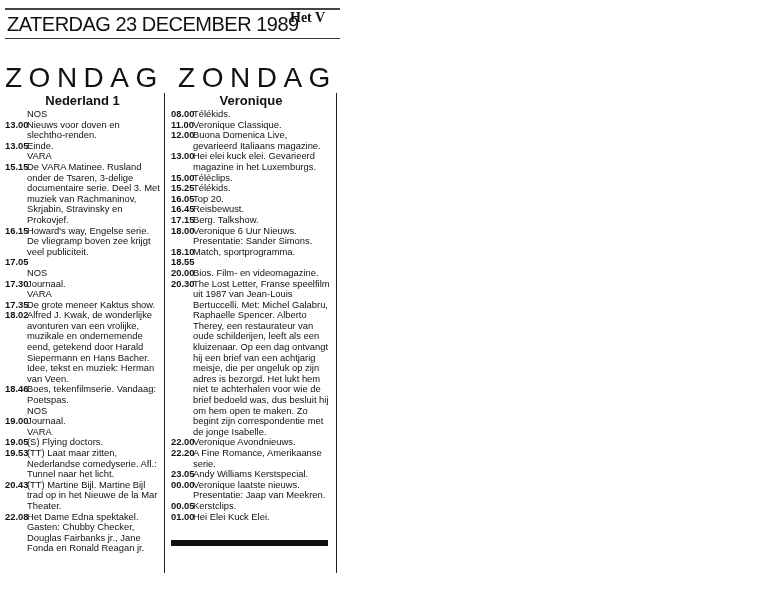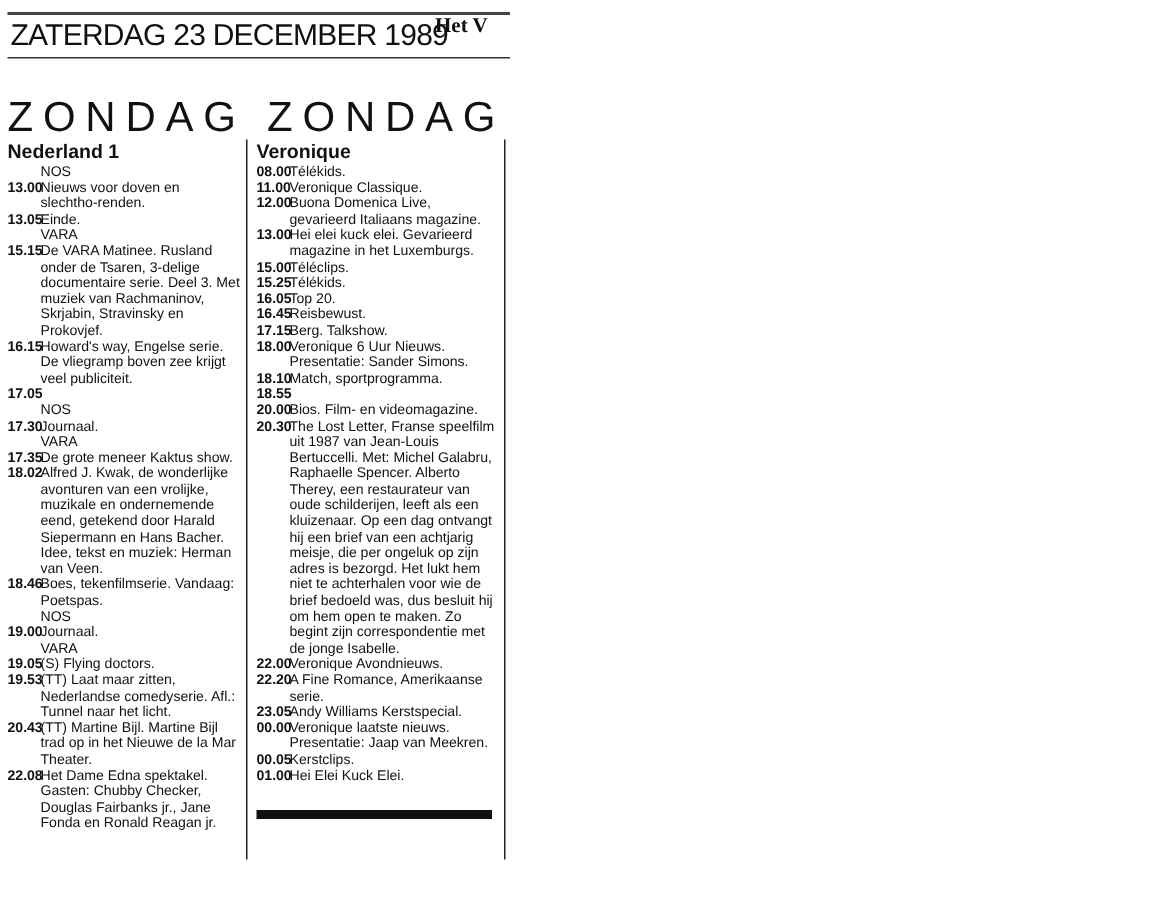--- a/index.html
+++ b/index.html
@@ -10,21 +10,21 @@
     .page { position: absolute; left: 0; top: 0; width: 340px; height: 575px; overflow: hidden; }
     .topline { position: absolute; left: 5px; top: 8px; width: 335px; height: 2px; background: #444; }
     .header-date { position: absolute; left: 7px; top: 13px; font-size: 20px; letter-spacing: -0.5px; color: #111; }
     .header-paper { position: absolute; left: 290px; top: 10px; font-family: "Liberation Serif", serif; font-weight: bold; font-size: 14px; white-space: nowrap; }
     .header-rule { position: absolute; left: 5px; top: 38px; width: 335px; height: 1px; background: #333; }
     .day-banner { position: absolute; left: 5px; top: 62px; font-size: 28px; letter-spacing: 6.5px; white-space: nowrap; font-weight: normal; }
     .col { position: absolute; top: 93px; font-size: 9.4px; line-height: 10.6px; }
     .col-left { left: 5px; width: 155px; }
     .col-mid { left: 171px; width: 160px; }
     .vrule { position: absolute; width: 1px; background: #222; }
-    .channel-title { font-weight: bold; font-size: 13px; line-height: 15px; margin-bottom: 1px; }
+    .channel-title { font-weight: bold; font-size: 13px; line-height: 15px; margin-bottom: 1px; text-align: center; }
     .entry { display: flex; }
     .entry .time { width: 22px; flex: none; font-weight: bold; }
     .entry .body { flex: 1; }
     .entry .title { font-weight: normal; }
     .bcast { padding-left: 22px; }
     .thick-rule { height: 6px; background: #111; margin: 18px 3px 12px 0; }
   </style>
 </head>
 <body>
 

